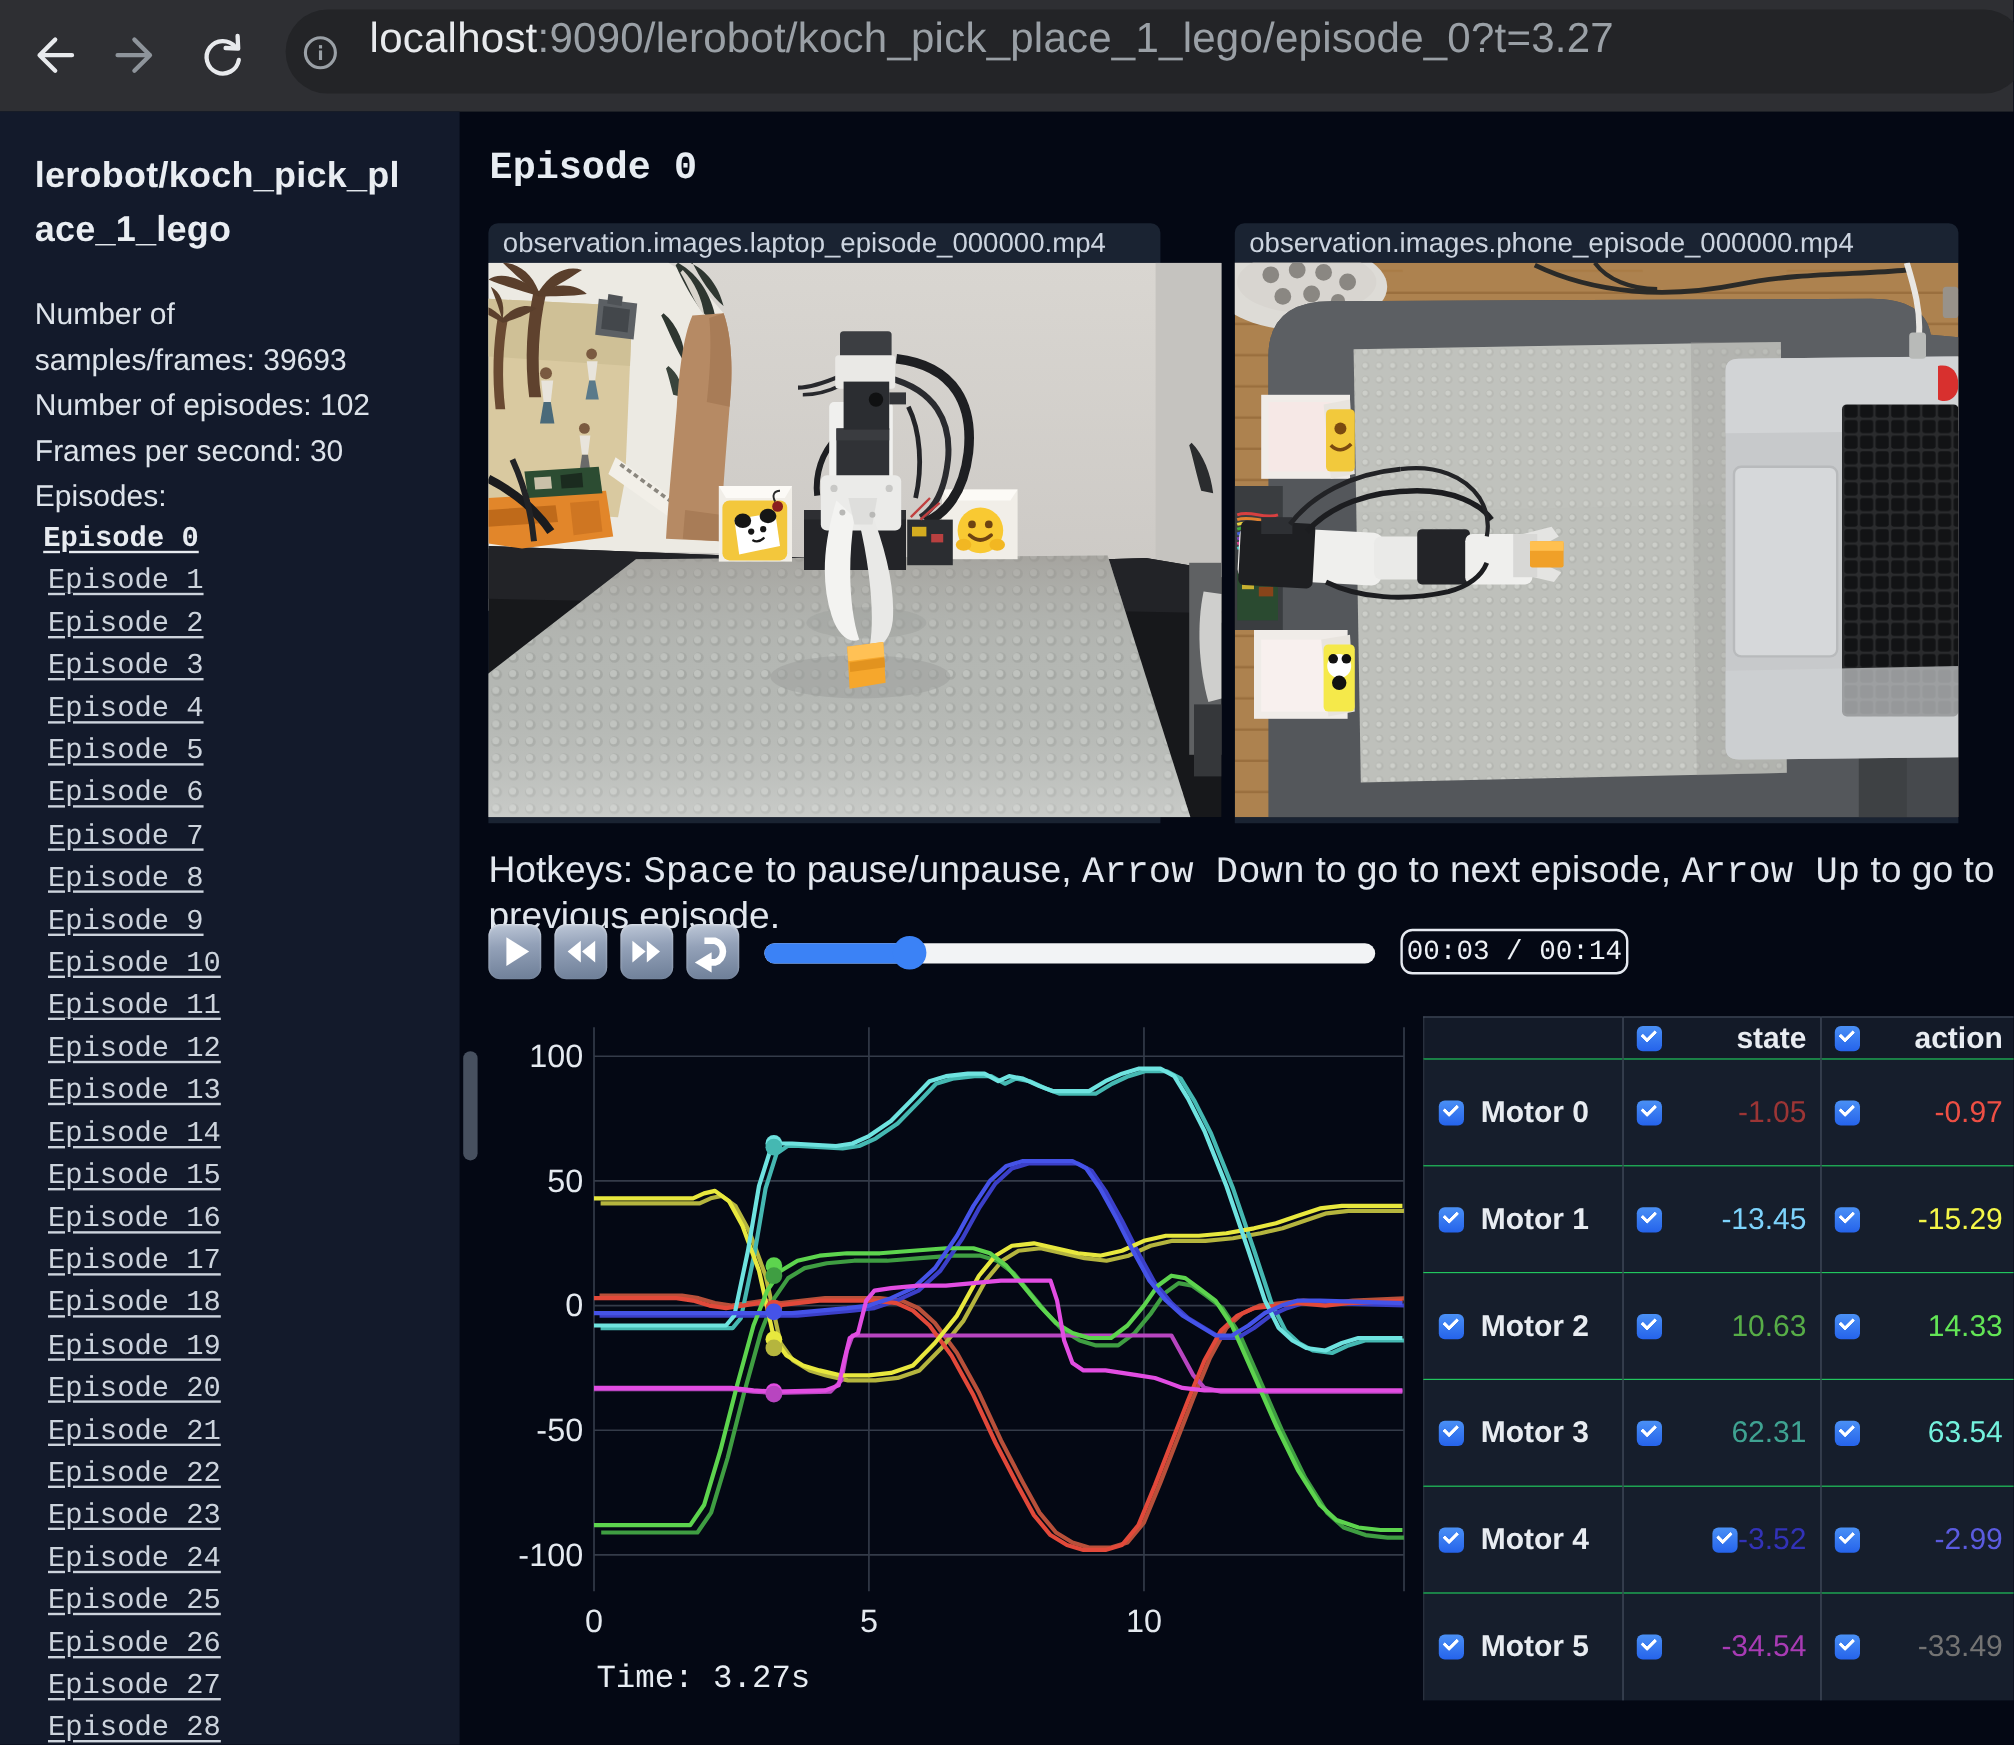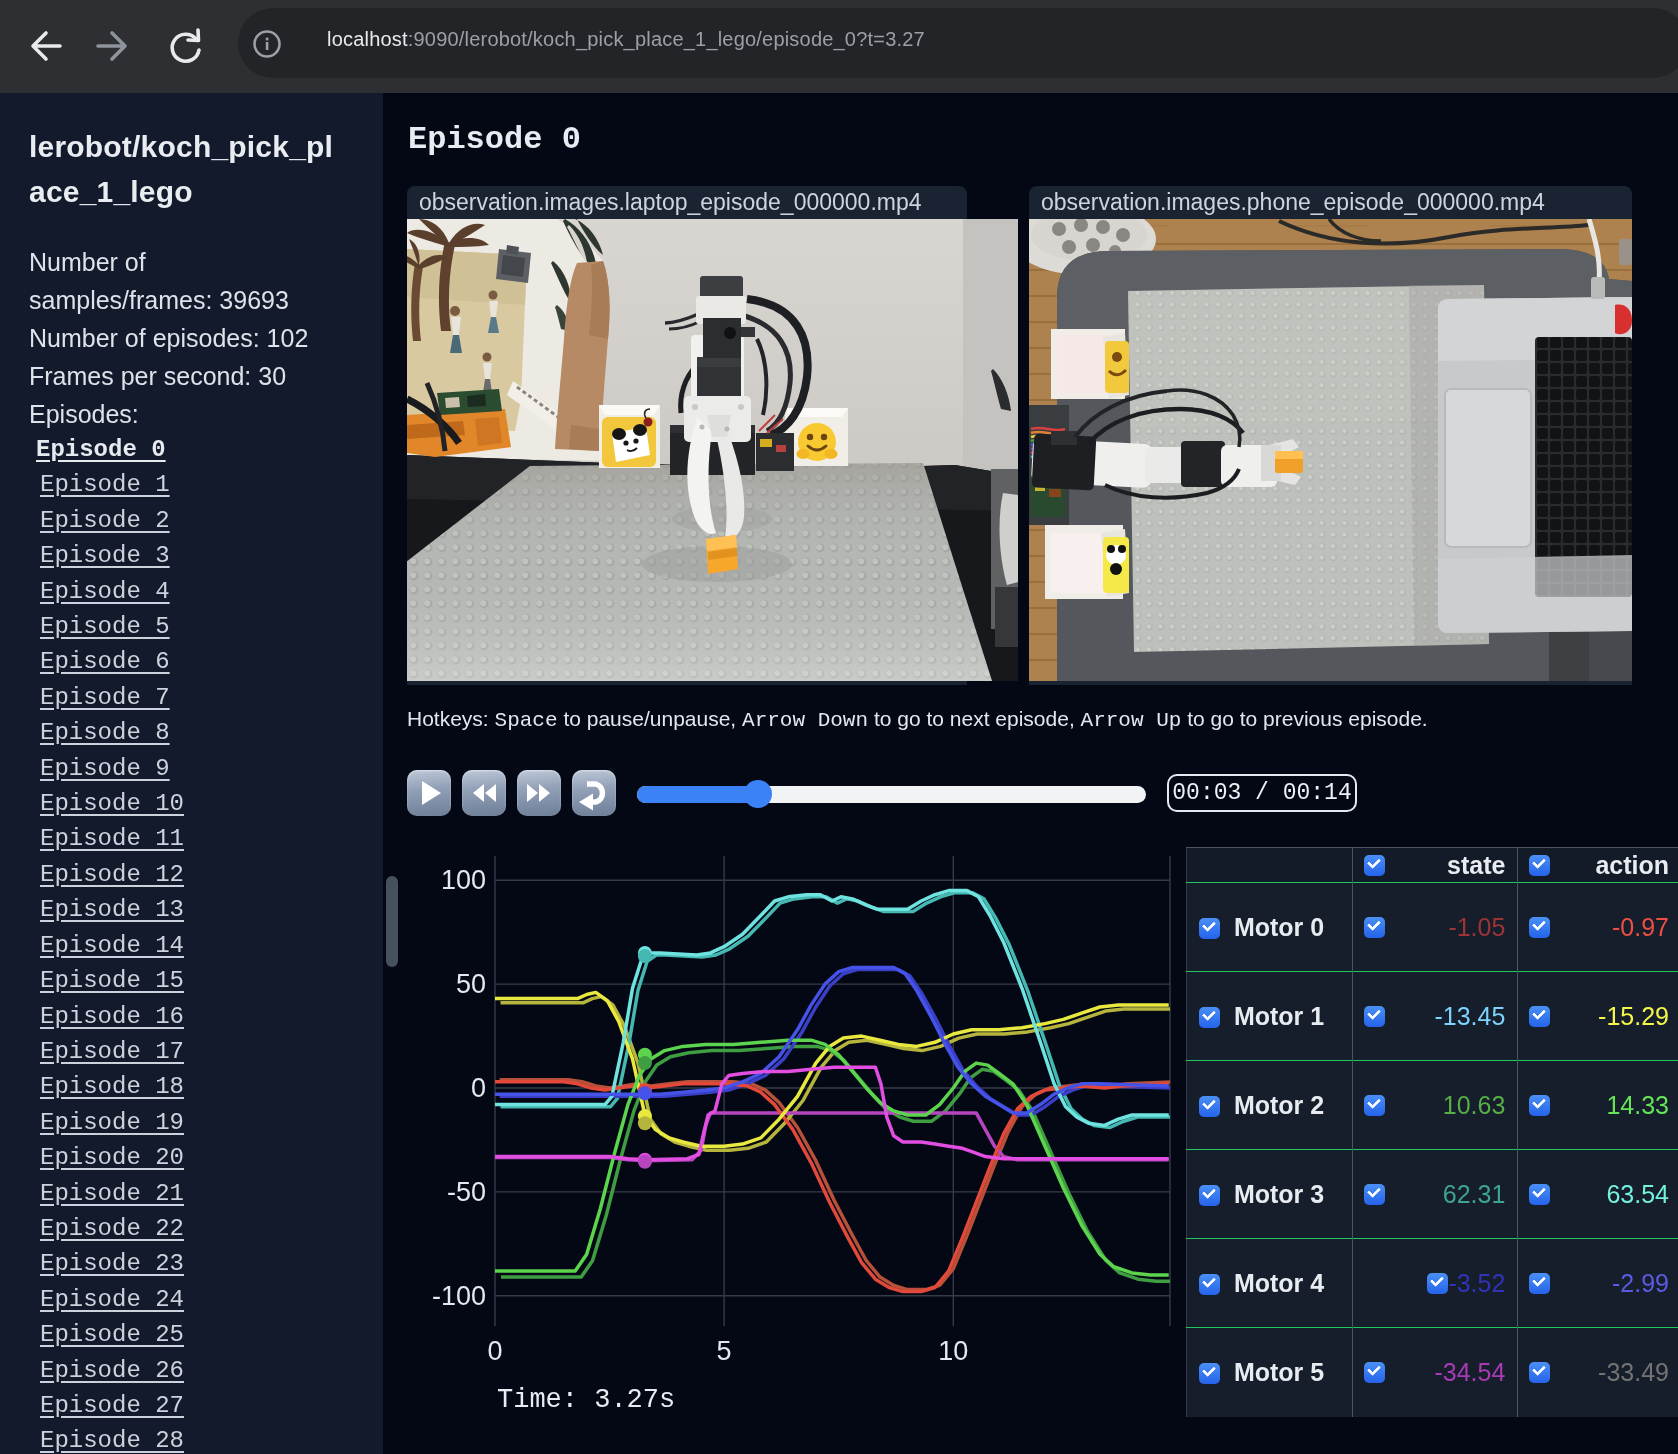--- a/index.html
+++ b/index.html
@@ -2,37 +2,37 @@
 <html><head>
 <meta charset="utf-8">
 <style>
   * { margin:0; padding:0; box-sizing:border-box; }
   html,body { width:1678px; height:1454px; overflow:hidden; background:#040814; }
   body { font-family:"Liberation Sans", sans-serif; position:relative; }
   .abs { position:absolute; }
   
   #toolbar { left:0; top:0; width:1678px; height:93px; background:#2e2f33; }
   #urlpill { left:238px; top:8px; width:1450px; height:70px; border-radius:35px; background:#232427; }
-  #urltext { left:308px; top:28px; font-size:20px; color:#9aa0a6; white-space:nowrap; letter-spacing:0.2px;margin-left:19px;}
+  #urltext { left:308px; top:12px; font-size:35px; color:#9aa0a6; white-space:nowrap; letter-spacing:0.2px;}
   #urltext b { color:#e8eaed; font-weight:400; }
   
   #sidebar { left:0; top:93px; width:383px; height:1361px; background:#131a2b; color:#dde3ea; }
   #sbtitle { left:29px; top:124px; width:330px; font-size:30px; font-weight:bold; color:#e9edf2; line-height:45px; letter-spacing:0.2px;}
   #sbinfo  { left:29px; top:243px; width:340px; font-size:25px; line-height:38px; color:#dde3ea; }
   #eplist  { left:36px; top:432px; font-family:"Liberation Mono", monospace; font-size:24px; line-height:35.4px; color:#ccd3dc; }
   #eplist div { text-decoration:underline; text-underline-offset:4px; padding-left:4px;}
   #eplist .cur { font-weight:bold; color:#e7ebf0; padding-left:0px; }
   #sbscroll { left:386px; top:876px; width:12px; height:91px; border-radius:6px; background:#47505f; }
   
   #epihead { left:408px; top:121px; font-family:"Liberation Mono", monospace; font-size:32px; font-weight:bold; color:#e7ecf2; }
   .vpanel { top:186px; background:#1a2332; border-radius:8px 8px 0 0; }
   .vtitle { height:33px; font-size:23px; color:#ccd4df; padding:3px 0 0 12px; white-space:nowrap; overflow:hidden;}
   #vid1 { left:407px; width:560px; }
   #vid2 { left:1029px; width:603px; }
-  #hotkeys { left:407px; top:707px; font-size:21px; color:#e2e7ee; }
+  #hotkeys { left:407px; top:707px; font-size:31px; color:#e2e7ee; }
   #hotkeys .kbd { font-family:"Liberation Mono", monospace; }
   
   .btn { top:770px; width:44px; height:46px; border-radius:10px;
          background:linear-gradient(175deg,#bec8d8 0%,#93a1b8 40%,#6d7e97 100%); box-shadow:inset 0 1px 2px rgba(255,255,255,0.5); }
   .btn svg { position:absolute; left:0; top:0; }
   #slidertrack { left:637px; top:786px; width:509px; height:17px; border-radius:9px; background:#f2f3f5; }
   #sliderfill  { left:637px; top:786px; width:120px; height:17px; border-radius:9px; background:#3b82f6; }
   #sliderthumb { left:744px; top:780px; width:28px; height:28px; border-radius:14px; background:#3b82f6; }
   #timebox { left:1167px; top:774px; width:190px; height:38px; border:2px solid #e5e9f0; border-radius:10px;
              font-family:"Liberation Mono", monospace; font-size:23px; color:#edf1f5; text-align:center; line-height:34px; white-space:nowrap; }

